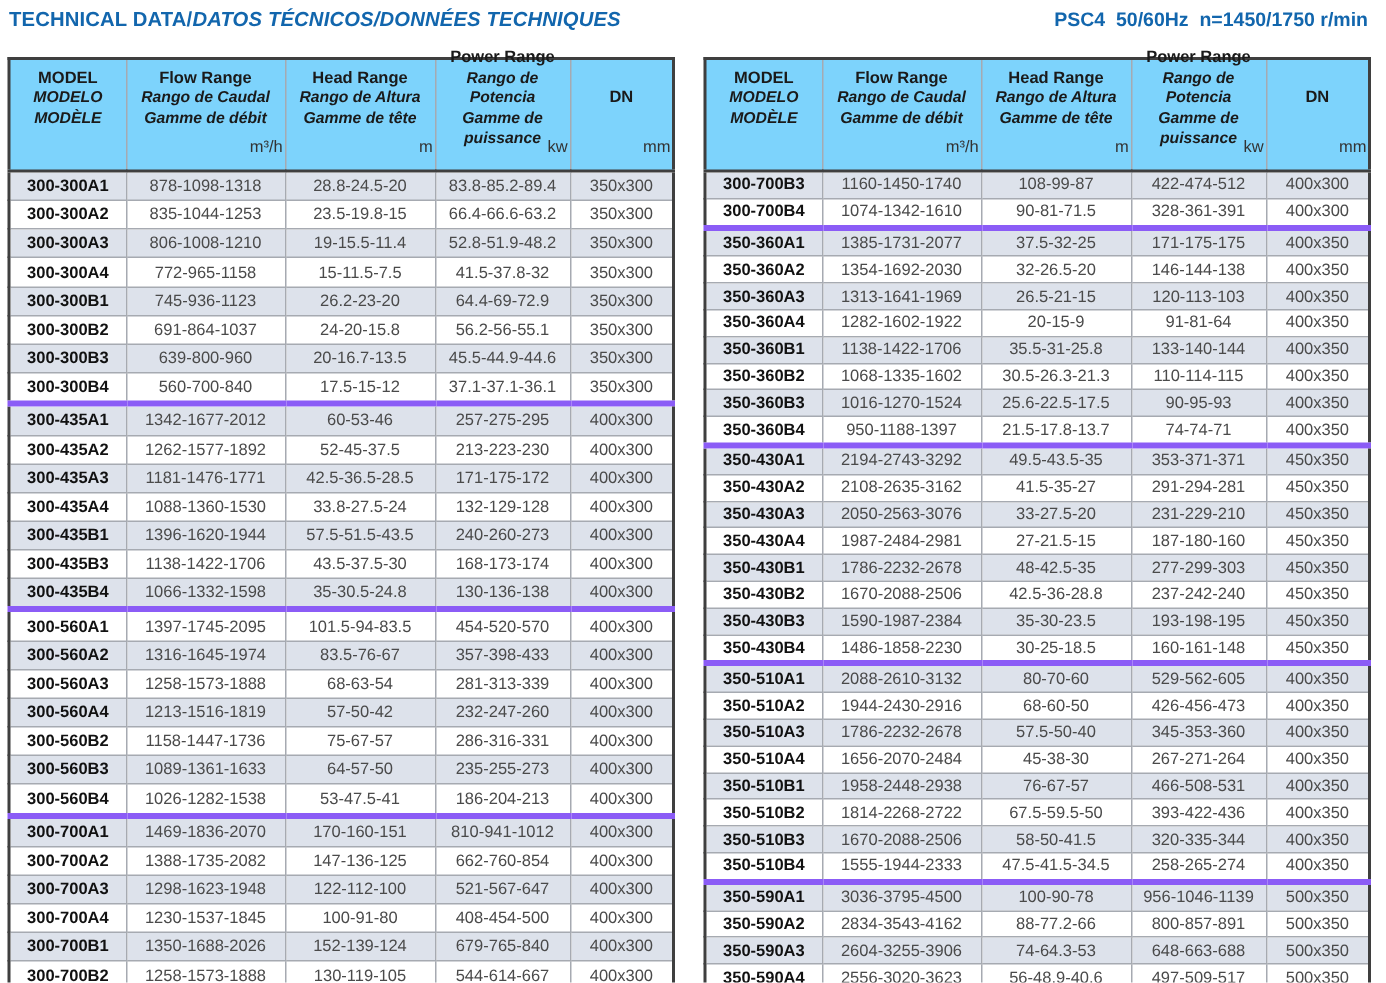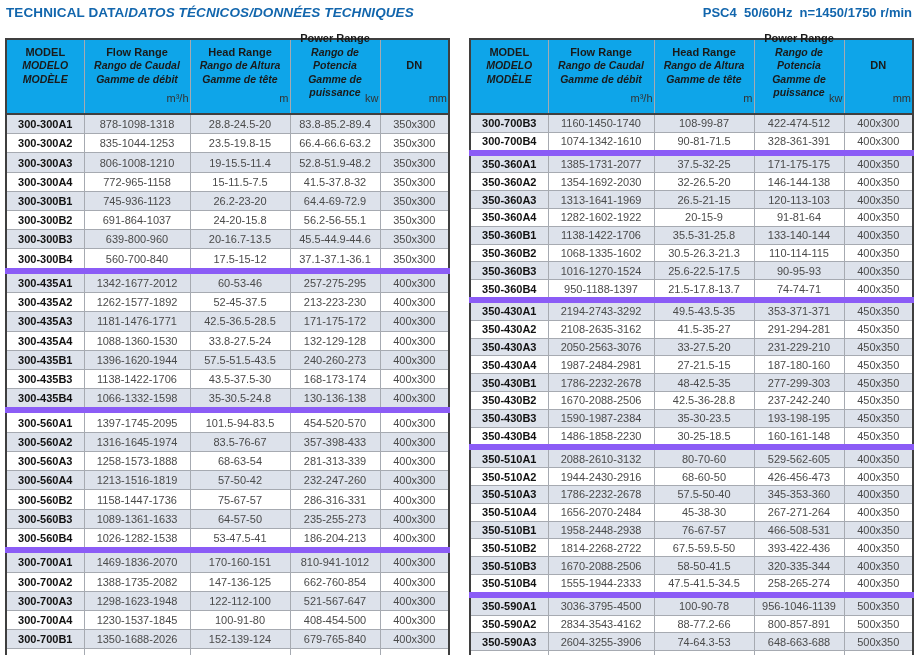--- a/index.html
+++ b/index.html
@@ -21,42 +21,42 @@
     border-collapse:collapse;table-layout:fixed;width:443px;
     border:2px solid #3f3f3f;background:#fff;
   }
   col.c-model{width:78px;}
   col.c-flow{width:106px;}
   col.c-head{width:100px;}
   col.c-power{width:90px;}
   col.c-dn{width:69px;}
   th,td{border:1px solid #a6aab1;}
   thead th{
-    height:68px;vertical-align:top;padding:3px 1px 2px 1px;background:#0ea5e9;
+    height:68px;vertical-align:top;padding:3px 1px 2px 1px;background:#7dd3fc;
     font-weight:normal;
   }
   thead .labels{
     height:46px;display:flex;flex-direction:column;justify-content:center;
     align-items:center;line-height:13.5px;
   }
   thead .l1{font-size:11px;font-weight:bold;color:#1a1a1a;}
   thead .l2{font-size:10.5px;font-weight:bold;font-style:italic;color:#1a1a1a;}
   thead .unit{
     height:15px;margin-top:3px;font-size:11px;color:#333;text-align:right;
     font-weight:normal;
   }
   thead tr{border-bottom:2px solid #3f3f3f;}
   tbody td{
     height:16.8px;padding:0 2px;text-align:center;font-size:11px;
     color:#4a4a4a;line-height:12px;white-space:nowrap;overflow:hidden;
   }
   tbody td.model{font-weight:bold;color:#111;}
   tbody tr:nth-child(odd) td{background:#dde2eb;}
   tbody tr:nth-child(even) td{background:#fff;}
-  tbody tr.group-start td{border-top:6px solid #8b5cf6;}
+  tbody tr.group-start td{border-top:4px solid #8b5cf6;}
 </style>
 </head>
 <body>
 
 <div class="page">
 
   <div class="topbar">
     <div class="doc-title">
       <span>TECHNICAL DATA/</span><span class="it">DATOS TÉCNICOS/DONNÉES TECHNIQUES</span>
     </div>

